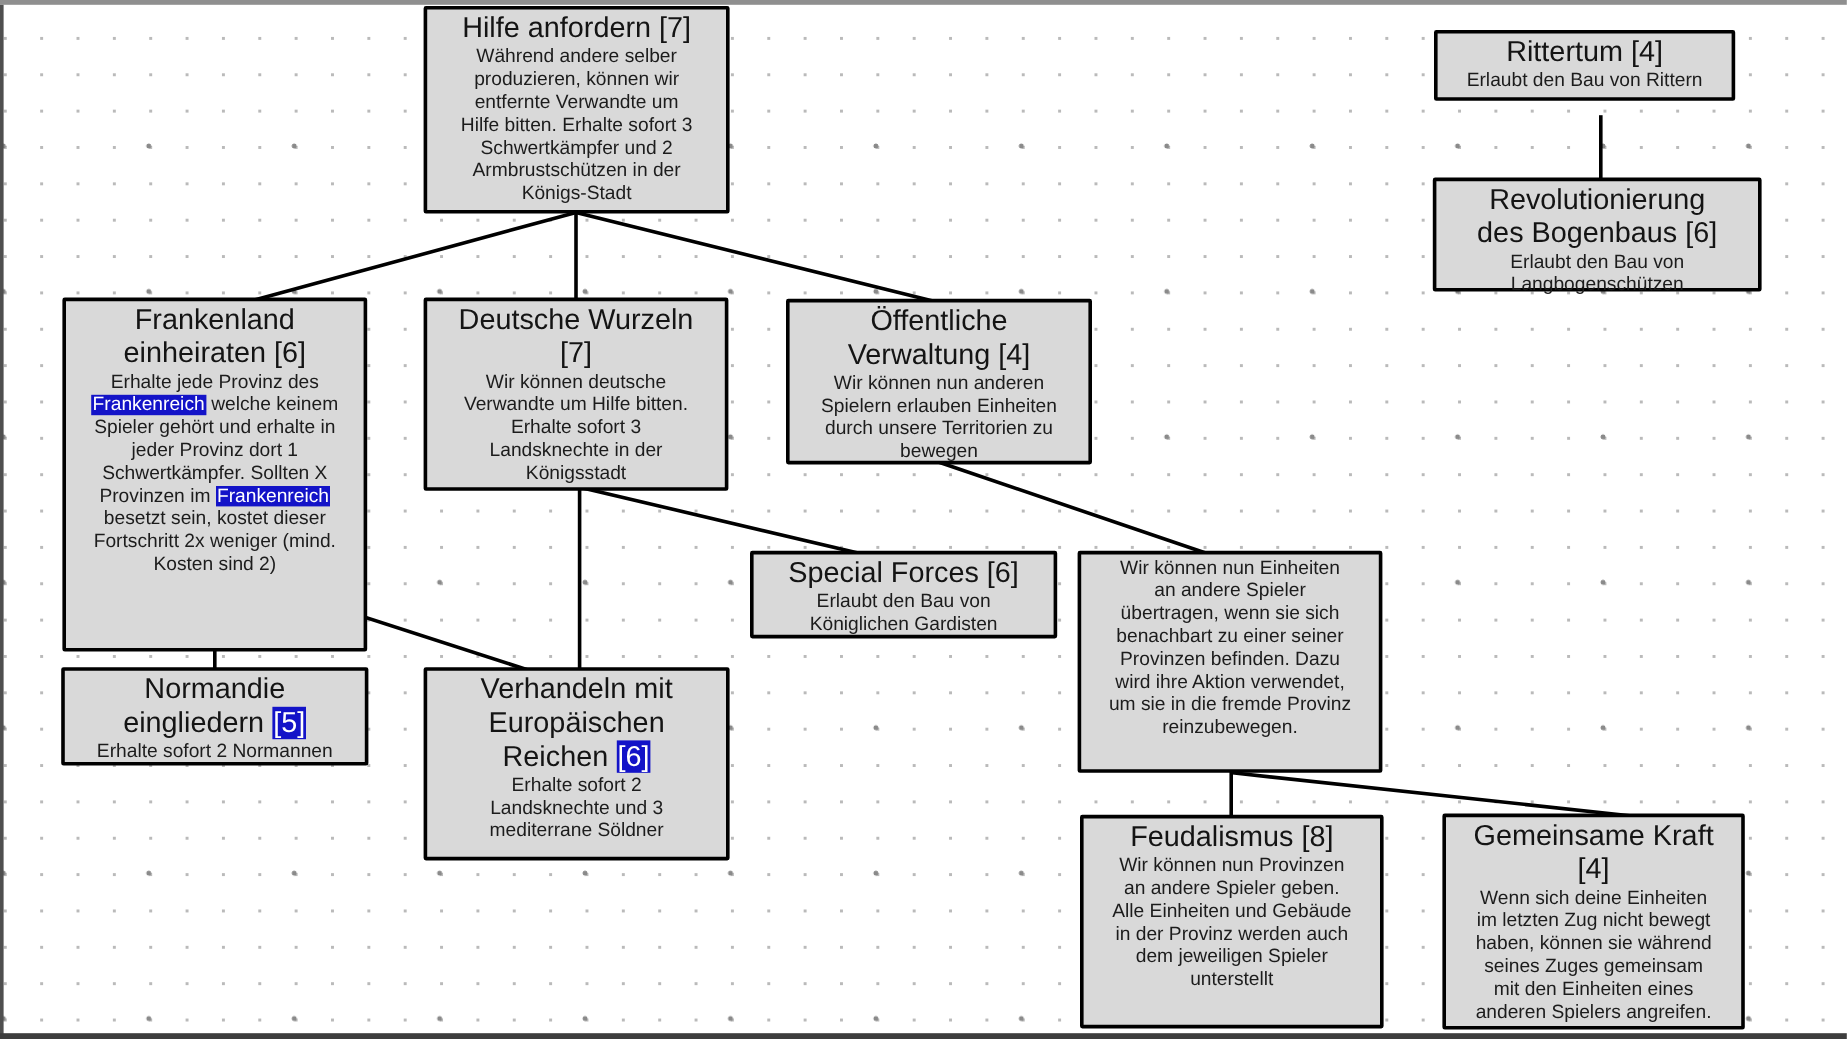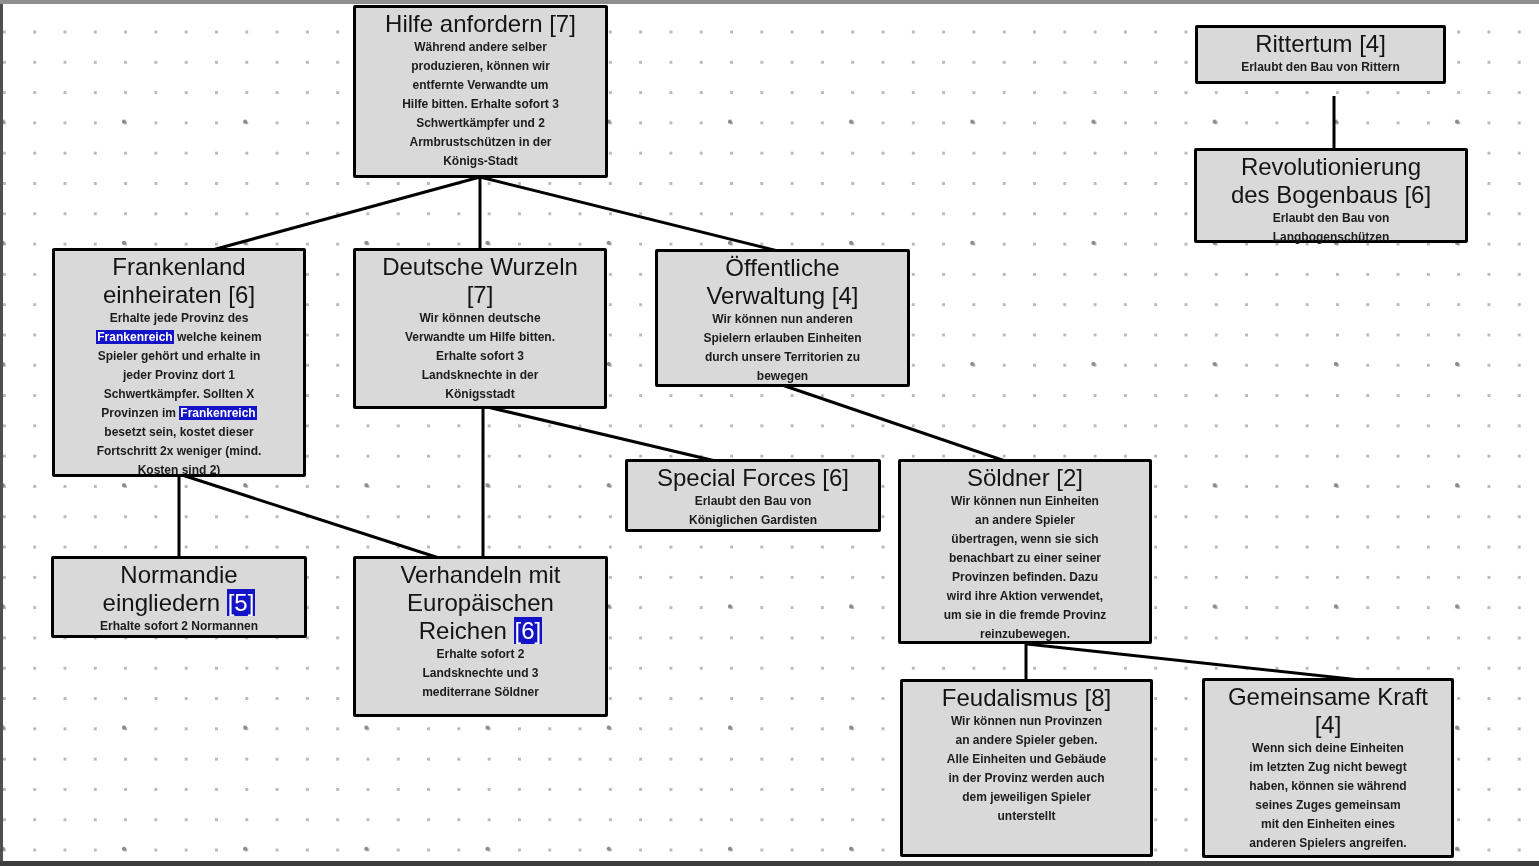--- a/index.html
+++ b/index.html
@@ -26,21 +26,21 @@
     border:3px solid var(--node-border,#000000);
     border-radius:2px;
     text-align:center;color:#111111;
     padding:2px 3px 0 3px;
     cursor:default;
   }
   .node-title{
     font-size:24px;line-height:28px;white-space:pre-line;color:#141414;
   }
   .node-desc{
-    font-size:12px;line-height:19px;white-space:pre-line;color:#1c1c1c;font-weight:bold;
+    font-size:16px;line-height:19px;white-space:pre-line;color:#1c1c1c;
   }
   .hl{
     background:var(--highlight-bg,#1313c8);
     color:var(--highlight-fg,#ffffff);
     padding:0 1px;
   }
   .chrome{position:absolute;z-index:10;}
   .top-border{left:0;top:0;width:1539px;height:4px;background:#8f8f8f;}
   .left-border{left:0;top:4px;width:3px;height:862px;background:#4f4f4f;}
   .bottom-border{left:0;top:861px;width:1539px;height:5px;background:#3d3d3d;}
@@ -80,21 +80,21 @@
     <div class="node-desc"><span>Erlaubt den Bau von Rittern</span></div>
   </div>
 
   <div class="node" style="left:1194px;top:148px;width:274px;height:95px">
     <div class="node-title"><span>Revolutionierung
 des Bogenbaus [6]</span></div>
     <div class="node-desc"><span>Erlaubt den Bau von
 Langbogenschützen</span></div>
   </div>
 
-  <div class="node" style="left:52px;top:248px;width:254px;height:229px">
+  <div class="node" style="left:52px;top:248px;width:254px;height:295px">
     <div class="node-title"><span>Frankenland
 einheiraten [6]</span></div>
     <div class="node-desc"><span>Erhalte jede Provinz des
 </span><span class="hl">Frankenreich</span><span> welche keinem
 Spieler gehört und erhalte in
 jeder Provinz dort 1
 Schwertkämpfer. Sollten X
 Provinzen im </span><span class="hl">Frankenreich</span><span>
 besetzt sein, kostet dieser
 Fortschritt 2x weniger (mind.
@@ -120,21 +120,20 @@
 bewegen</span></div>
   </div>
 
   <div class="node" style="left:625px;top:459px;width:256px;height:73px">
     <div class="node-title"><span>Special Forces [6]</span></div>
     <div class="node-desc"><span>Erlaubt den Bau von
 Königlichen Gardisten</span></div>
   </div>
 
   <div class="node" style="left:898px;top:459px;width:254px;height:185px">
-    <div class="node-title"><span>Söldner [2]</span></div>
     <div class="node-desc"><span>Wir können nun Einheiten
 an andere Spieler
 übertragen, wenn sie sich
 benachbart zu einer seiner
 Provinzen befinden. Dazu
 wird ihre Aktion verwendet,
 um sie in die fremde Provinz
 reinzubewegen.</span></div>
   </div>
 

